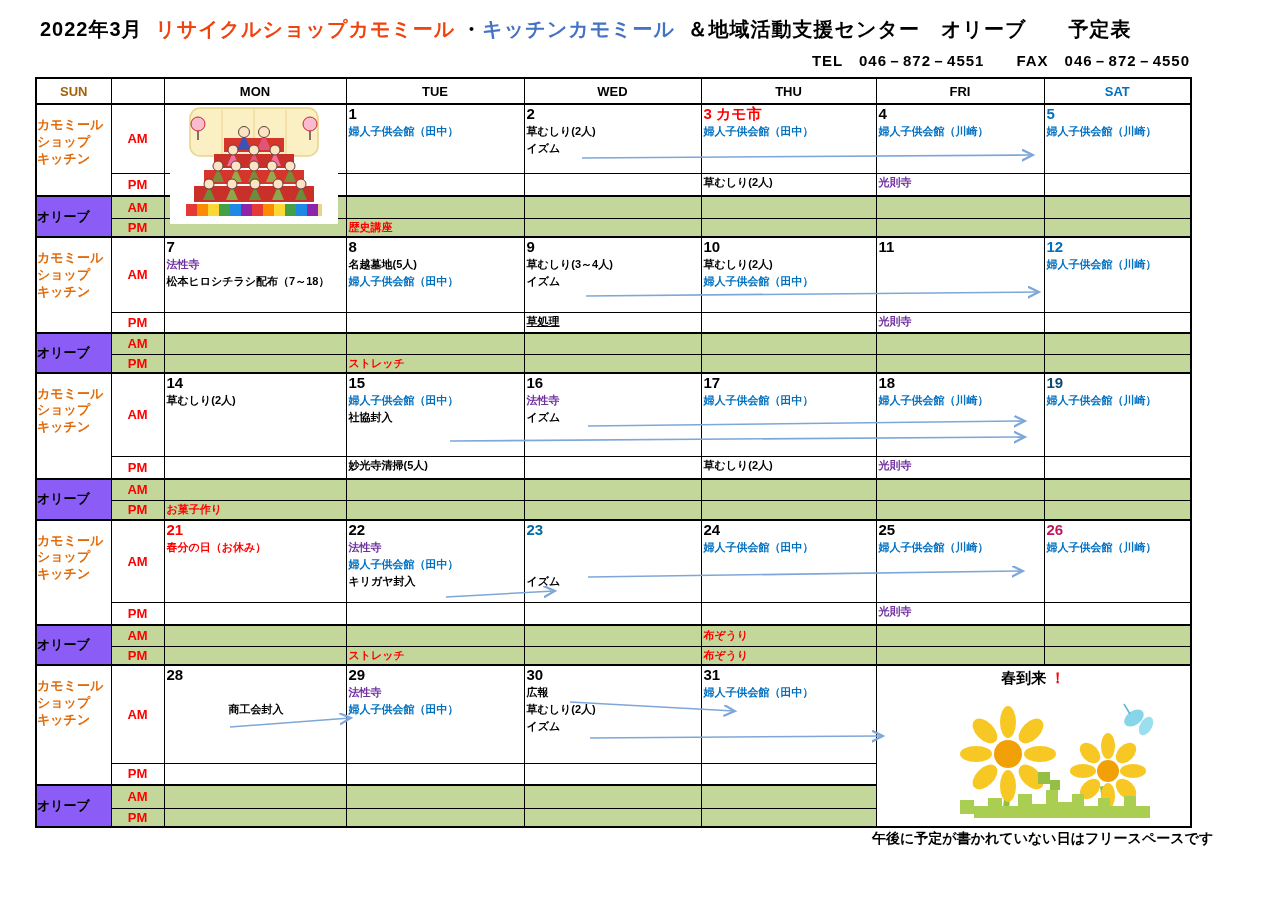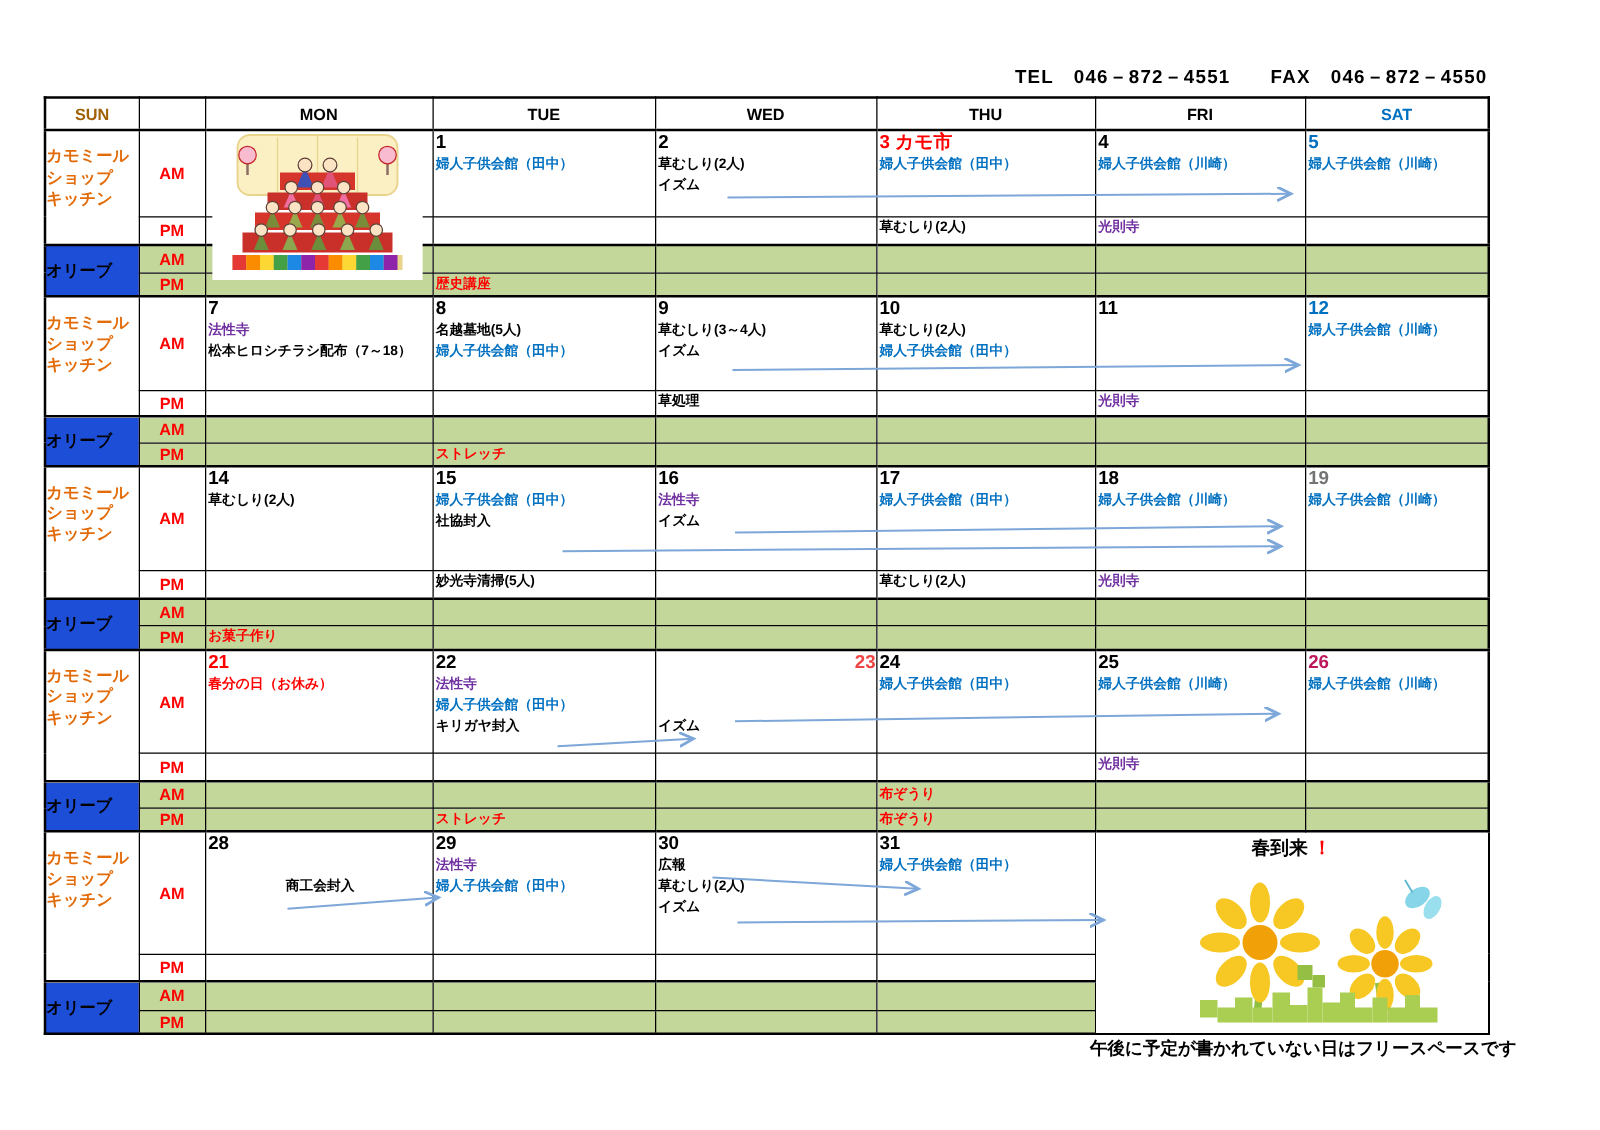--- a/index.html
+++ b/index.html
@@ -19,21 +19,21 @@
   th.c-red{color:#a16207;} th.c-blue{color:#0070C0;}
   tr.wk td{border-top:2px solid #000;}
   tr.osep td{border-top:2px solid #000;}
   .hA0{height:69px}.hP0{height:23px}.hOA0{height:22px}.hOP0{height:19px}
   .hA1{height:75px}.hP1{height:21px}.hOA1{height:21px}.hOP1{height:18px}
   .hA2{height:84px}.hP2{height:22px}.hOA2{height:22px}.hOP2{height:19px}
   .hA3{height:83px}.hP3{height:22px}.hOA3{height:22px}.hOP3{height:18px}
   .hA4{height:98px}.hP4{height:22px}.hOA4{height:23px}.hOP4{height:19px}
   td.lbl{vertical-align:middle;padding-left:4px;font-size:13px;}
   td.lbl.shop{color:#E36C0A;white-space:pre-line;line-height:1.3;vertical-align:top;padding-top:12px;background:#fff;}
-  td.lbl.olive{background:#1d4ed8;}
+  td.lbl.olive{background:#8b5cf6;}
   td.ap{color:#FF0000;text-align:center;font-size:13px;background:#fff;}
   tr.olr td{background:#C4D79B;}
   td.day{background:#fff;vertical-align:top;padding:1px 2px;}
   .dt{display:block;font-size:15px;line-height:18px;padding-left:2px;white-space:nowrap;}
   .ev{display:block;font-size:11px;line-height:17px;min-height:17px;padding-left:2px;white-space:nowrap;}
   td.olc{vertical-align:middle;}
   td.olc .ev{min-height:0;}
   td.diag{background-image:linear-gradient(to bottom right,
           transparent calc(50% - 1px),#000 calc(50% - 1px),#000 calc(50% + 1px),transparent calc(50% + 1px));}
   td.spring{background:#fff;vertical-align:top;position:relative;}
@@ -44,20 +44,25 @@
   
   svg.arrows{position:absolute;left:0;top:0;width:1280px;height:904px;pointer-events:none;}
   .ar{stroke:#7DA7D9;stroke-width:1.6;fill:none;}
   .hina{position:absolute;left:170px;top:106px;width:168px;height:118px;background:#fff;}
 </style>
 </head>
 <body>
 
 <div class="page">
 
+  <div class="title">
+    <span class="seg">2022年3月</span>
+    <span class="seg c-orange">リサイクルショップカモミール</span><span>・</span><span class="seg c-royal">キッチンカモミール</span>
+    <span>＆地域活動支援センター　オリーブ　　予定表</span>
+  </div>
   <div class="contact">TEL　046－872－4551　　FAX　046－872－4550</div>
 
   <table class="cal">
     <colgroup>
       <col style="width:75px">
         <col style="width:53px">
         <col style="width:182px">
         <col style="width:178px">
       <col style="width:177px">
         <col style="width:175px">
@@ -172,21 +177,21 @@
       <td class="day">
         <span class="dt" style="color: rgb(0, 112, 192);">12</span>
         <span class="ev" style="color: rgb(0, 112, 192);">婦人子供会館（川崎）</span>
       </td>
     </tr>
     <tr class="hP1">
       <td class="ap">PM</td>
       <td class="day"></td>
       <td class="day"></td>
       <td class="day">
-            <span class="ev" style="color: rgb(0, 0, 0);">草処理</span>
+            <span class="ev" style="color: rgb(0, 0, 0); text-decoration: underline;">草処理</span>
           </td>
       <td class="day"></td>
       <td class="day">
             <span class="ev" style="color: rgb(112, 48, 160);">光則寺</span>
           </td>
       <td class="day"></td>
     </tr>
     <tr class="olr osep hOA1">
       <td class="lbl olive" rowspan="2">オリーブ</td>
       <td class="ap">AM</td>
@@ -230,21 +235,21 @@
       </td>
       <td class="day">
         <span class="dt">17</span>
         <span class="ev" style="color: rgb(0, 112, 192);">婦人子供会館（田中）</span>
       </td>
       <td class="day">
         <span class="dt">18</span>
         <span class="ev" style="color: rgb(0, 112, 192);">婦人子供会館（川崎）</span>
       </td>
       <td class="day">
-        <span class="dt" style="color: #737373;">19</span>
+        <span class="dt" style="color: #0c4a6e;">19</span>
         <span class="ev" style="color: rgb(0, 112, 192);">婦人子供会館（川崎）</span>
       </td>
     </tr>
     <tr class="hP2">
       <td class="ap">PM</td>
       <td class="day"></td>
       <td class="day">
             <span class="ev" style="color: rgb(0, 0, 0);">妙光寺清掃(5人)</span>
           </td>
       <td class="day"></td>
@@ -287,21 +292,21 @@
         <span class="dt" style="color: rgb(255, 0, 0);">21</span>
         <span class="ev" style="color: rgb(255, 0, 0);">春分の日（お休み）</span>
       </td>
       <td class="day">
         <span class="dt">22</span>
         <span class="ev" style="color: rgb(112, 48, 160);">法性寺</span>
         <span class="ev" style="color: rgb(0, 112, 192);">婦人子供会館（田中）</span>
         <span class="ev" style="color: rgb(0, 0, 0);">キリガヤ封入</span>
       </td>
       <td class="day">
-        <span class="dt" style="color: #ef4444; text-align: right;">23</span>
+        <span class="dt" style="color: #0369a1;">23</span>
         <span class="ev"></span>
         <span class="ev"></span>
         <span class="ev" style="color: rgb(0, 0, 0);">イズム</span>
       </td>
       <td class="day">
         <span class="dt">24</span>
         <span class="ev" style="color: rgb(0, 112, 192);">婦人子供会館（田中）</span>
       </td>
       <td class="day">
         <span class="dt">25</span>

